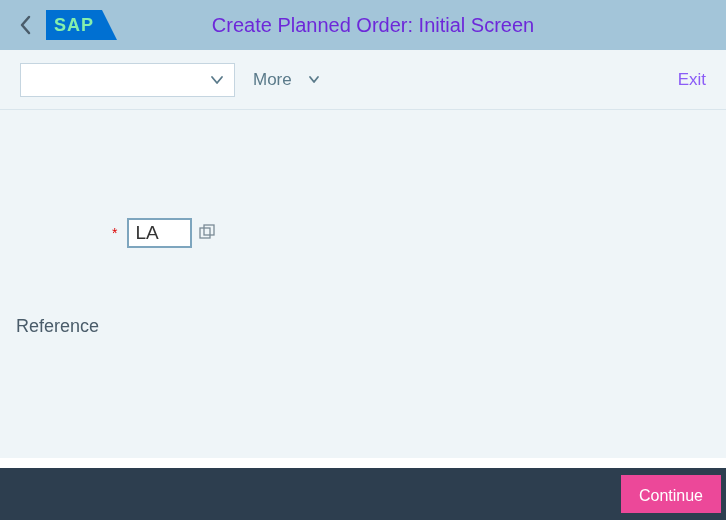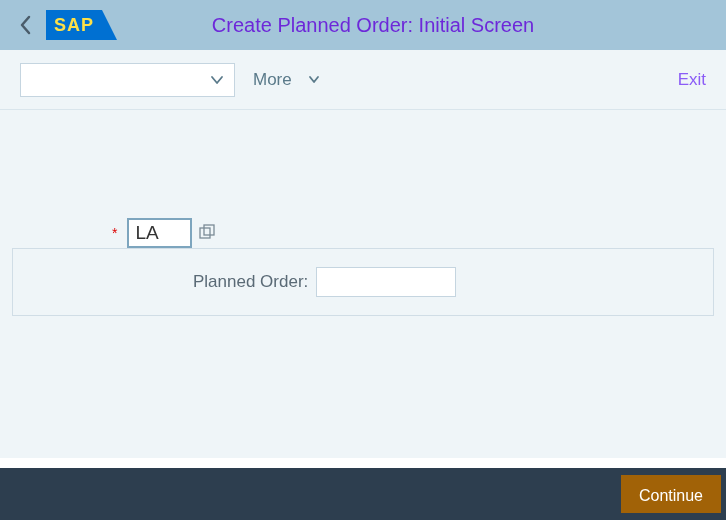--- a/index.html
+++ b/index.html
@@ -37,21 +37,21 @@
     }
     .sap-logo::after {
       content: '';
       position: absolute;
       right: -15px;
       top: 0;
       border-top: 30px solid transparent;
       border-left: 15px solid #0070d2;
     }
     .sap-logo-text {
-      color: #fde047;
+      color: #86efac;
       font-weight: bold;
       font-size: 18px;
       letter-spacing: 1px;
     }
     .header-title {
       flex: 1;
       text-align: center;
       color: #6d28d9;
       font-size: 20px;
       margin-right: 70px;
@@ -161,21 +161,21 @@
     .footer {
       background: #2d3e4f;
       height: 52px;
       display: flex;
       align-items: center;
       justify-content: flex-end;
       padding-right: 5px;
       margin-top: 10px;
     }
     .continue-btn {
-      background: #a16207;
+      background: #ec4899;
       color: #fff;
       border: none;
       height: 38px;
       padding: 12px 18px;
       font-size: 16px;
       cursor: pointer;
     }
   </style>
 </head>
 <body>
@@ -212,21 +212,18 @@
     <span class="required-mark">*</span>
     <input class="field-input" value="LA" style="">
     <div class="value-help-btn">
       <svg width="18" height="18" viewBox="0 0 18 18">
           <rect x="2" y="4" width="10" height="10" fill="none" stroke="currentColor" stroke-width="1.3"></rect>
           <rect x="6" y="1" width="10" height="10" fill="none" stroke="currentColor" stroke-width="1.3"></rect>
         </svg>
     </div>
   </div>
 
-  <div class="reference-box">
-    <span class="ref-label">Planned Order:</span>
-    <input class="ref-input" value="" style="">
-  </div>
+  <div class="section-title">Reference</div>
 </div>
 
 <div class="footer">
   <button class="continue-btn">Continue</button>
 </div>
 
 </body></html>

